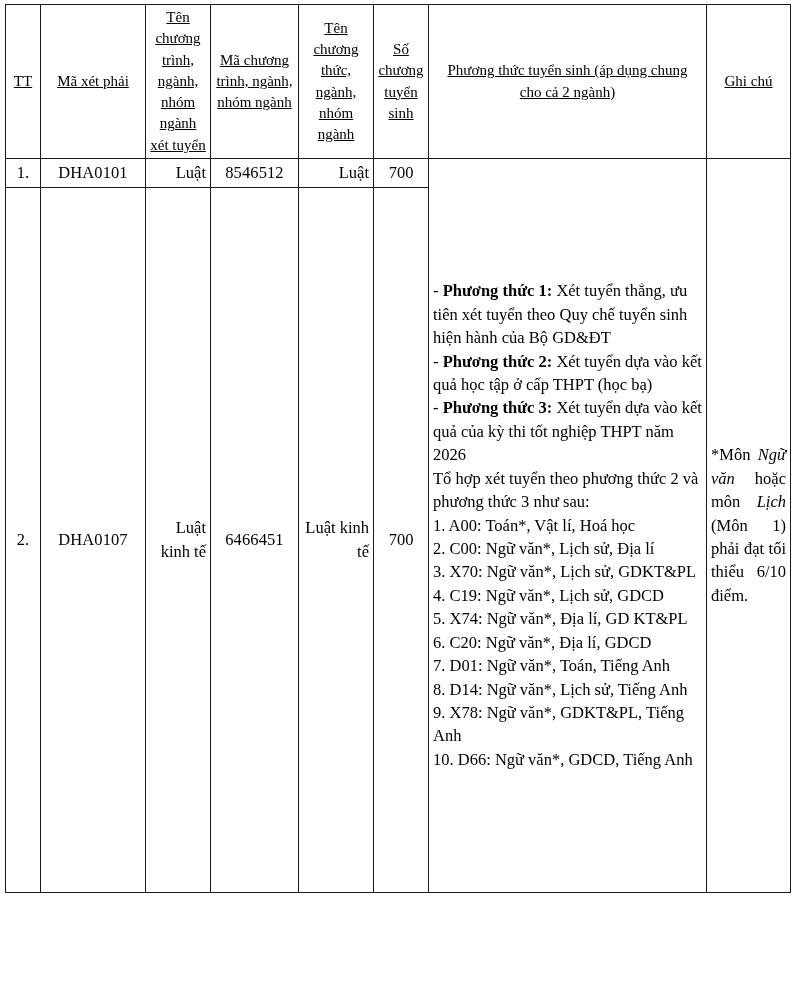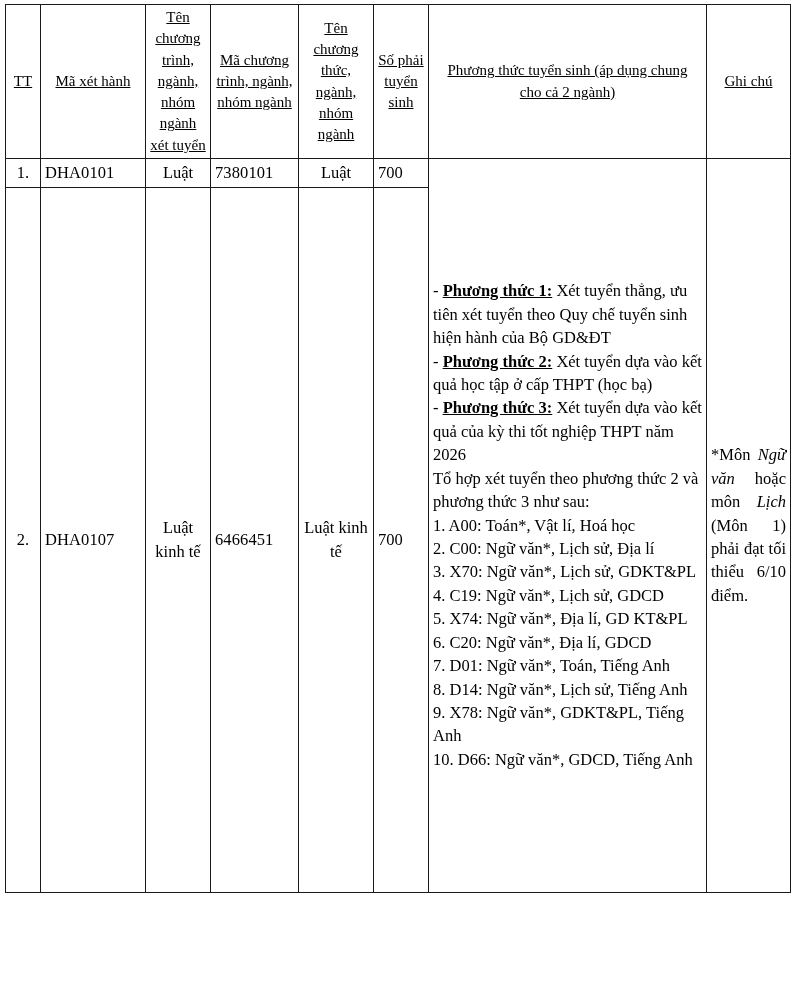--- a/index.html
+++ b/index.html
@@ -63,29 +63,30 @@
     padding-left: 6px;
     padding-right: 6px;
   }
 
   
   td.cell-tt {
     text-align: center;
     vertical-align: middle;
   }
   td.cell-center {
-    text-align: center;
+    text-align: right;
     vertical-align: middle;
   }
   td.cell-code {
-    text-align: left;
+    text-align: center;
     vertical-align: middle;
     letter-spacing: 0.1px;
   }
   td.cell-qty {
+    text-align: center;
     vertical-align: middle;
   }
 
   td.cell-method {
     text-align: left;
     vertical-align: top;
     padding: 3px 5px 3px 6px;
     line-height: 1.46;
   }
   td.cell-note {
@@ -96,21 +97,20 @@
     line-height: 1.48;
     hyphens: none;
   }
 
   .method-line {
     display: block;
     white-space: normal;
   }
   .method-line b {
     font-weight: bold;
-    text-decoration: underline;
   }
 
   .note-body {
     display: block;
     text-align: justify;
     text-align-last: left;
   }
   .note-em {
     font-style: italic;
   }
@@ -133,36 +133,36 @@
       <col class="c-name2">
       <col class="c-qty">
       <col class="c-method">
       <col class="c-note">
     </colgroup>
 
     <thead>
       <tr>
         <th>TT</th>
         <th>Mã
-xét hành</th>
+xét phải</th>
         <th>Tên chương trình, ngành, nhóm ngành xét tuyển</th>
         <th>Mã chương trình, ngành, nhóm ngành</th>
         <th>Tên chương thức, ngành, nhóm ngành</th>
-        <th>Số phải tuyển sinh</th>
+        <th>Số chương tuyển sinh</th>
         <th class="wide-head">Phương thức tuyển sinh (áp dụng chung cho cả 2 ngành)</th>
         <th>Ghi chú</th>
       </tr>
     </thead>
 
     <tbody>
       <tr>
         <td class="cell-tt">1.</td>
         <td class="cell-code">DHA0101</td>
         <td class="cell-center">Luật</td>
-        <td class="cell-code">7380101</td>
+        <td class="cell-code">8546512</td>
         <td class="cell-center">Luật</td>
         <td class="cell-qty">700</td>
         <td class="cell-method" rowspan="2">
           <span id="method-content"><span class="method-line">- <b>Phương thức 1:</b> Xét tuyển thẳng, ưu tiên xét tuyển theo Quy chế tuyển sinh hiện hành của Bộ GD&amp;ĐT</span><span class="method-line">- <b>Phương thức 2:</b> Xét tuyển dựa vào kết quả học tập ở cấp THPT (học bạ)</span><span class="method-line">- <b>Phương thức 3:</b> Xét tuyển dựa vào kết quả của kỳ thi tốt nghiệp THPT năm 2026</span><span class="method-line">Tổ hợp xét tuyển theo phương thức 2 và phương thức 3 như sau:</span><span class="method-line">1. A00: Toán*, Vật lí, Hoá học</span><span class="method-line">2. C00: Ngữ văn*, Lịch sử, Địa lí</span><span class="method-line">3. X70: Ngữ văn*, Lịch sử, GDKT&amp;PL</span><span class="method-line">4. C19: Ngữ văn*, Lịch sử, GDCD</span><span class="method-line">5. X74: Ngữ văn*, Địa lí, GD KT&amp;PL</span><span class="method-line">6. C20: Ngữ văn*, Địa lí, GDCD</span><span class="method-line">7. D01: Ngữ văn*, Toán, Tiếng Anh</span><span class="method-line">8. D14: Ngữ văn*, Lịch sử, Tiếng Anh</span><span class="method-line">9. X78: Ngữ văn*, GDKT&amp;PL, Tiếng Anh</span><span class="method-line">10. D66: Ngữ văn*, GDCD, Tiếng Anh</span></span>
         </td>
         <td class="cell-note" rowspan="2">
           <span id="note-content" class="note-body">*Môn <span class="note-em">Ngữ văn</span> hoặc môn <span class="note-em">Lịch</span> (Môn 1) phải đạt tối thiểu 6/10 điểm.</span>
         </td>
       </tr>
 

